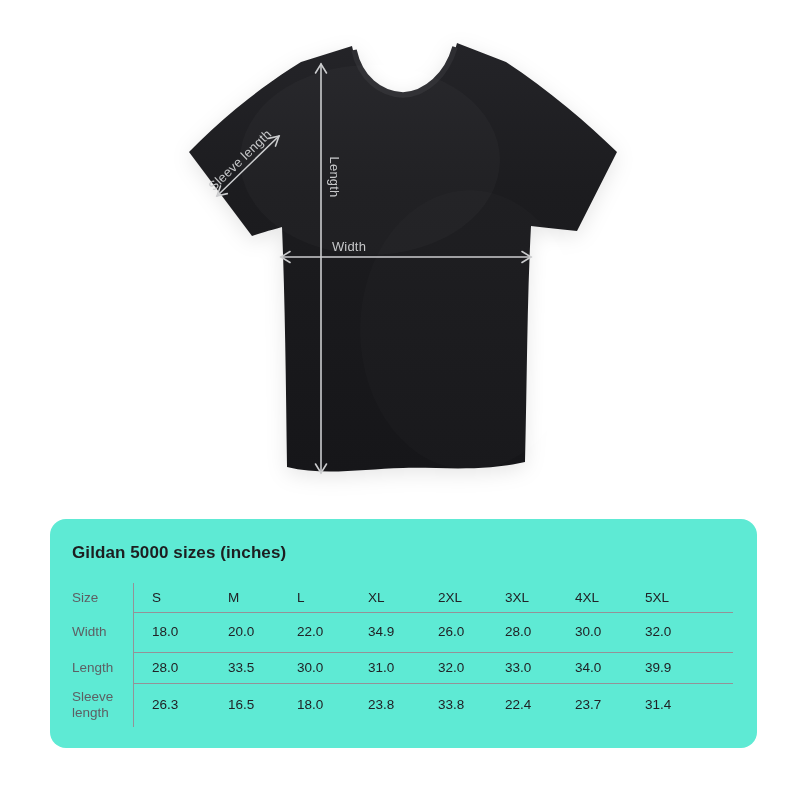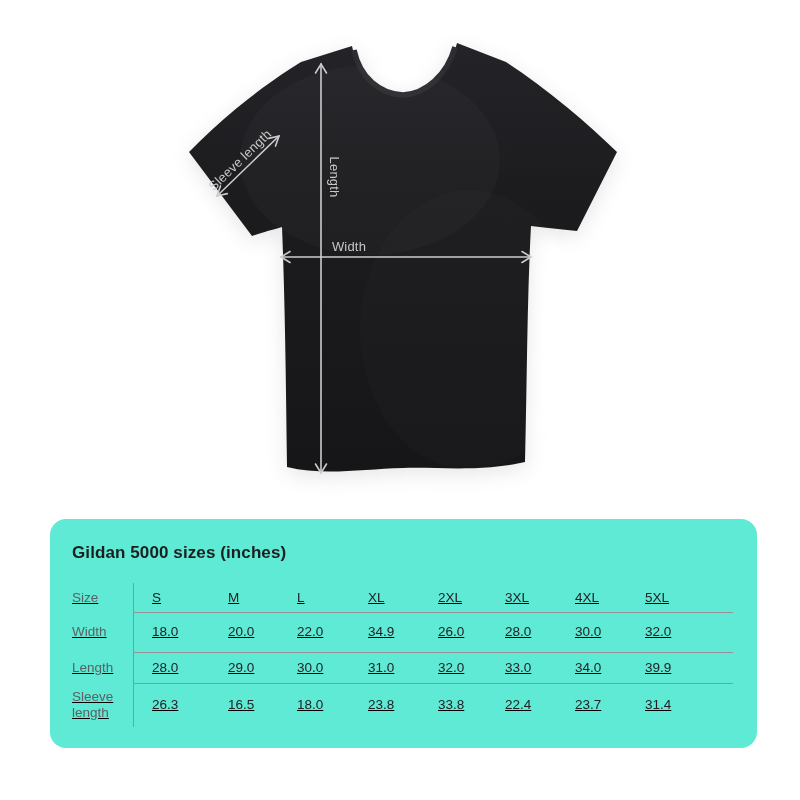--- a/index.html
+++ b/index.html
@@ -26,21 +26,20 @@
   .card-title {
     position:absolute; left:22px; top:24px;
     font-size:17px; font-weight:600; color:#1d1e20; letter-spacing:.1px;
   }
   .table-wrap { position:absolute; left:22px; top:64px; width:661px; height:144px; }
   .size-table {
     display:grid;
     grid-template-columns:80px 76px 69px 71px 70px 67px 70px 70px 66px;
     grid-template-rows:29px 40px 31px 44px;
     align-items:center;
-    text-decoration:underline;
   }
   .cell { font-size:13.5px; color:#212226; line-height:1.15; }
   .cell.head { font-weight:400; }
   .cell.rowlabel { color:#5d5f63; padding-right:10px; }
   .vline { position:absolute; left:61px; top:0; width:1px; height:144px; background:#949297; }
   .hline { position:absolute; left:61px; width:600px; height:1px; background:#949297; }
   .hline.h1 { top:29px; } .hline.h2 { top:69px; } .hline.h3 { top:100px; }
 </style>
 </head>
 <body>
@@ -134,21 +133,21 @@
         <div class="cell">20.0</div>
         <div class="cell">22.0</div>
         <div class="cell">34.9</div>
         <div class="cell">26.0</div>
         <div class="cell">28.0</div>
         <div class="cell">30.0</div>
         <div class="cell">32.0</div>
 
         <div class="cell rowlabel">Length</div>
         <div class="cell">28.0</div>
-        <div class="cell">29.0</div>
+        <div class="cell">33.5</div>
         <div class="cell">30.0</div>
         <div class="cell">31.0</div>
         <div class="cell">32.0</div>
         <div class="cell">33.0</div>
         <div class="cell">34.0</div>
         <div class="cell">39.9</div>
 
         <div class="cell rowlabel">Sleeve length</div>
         <div class="cell">26.3</div>
         <div class="cell">16.5</div>

